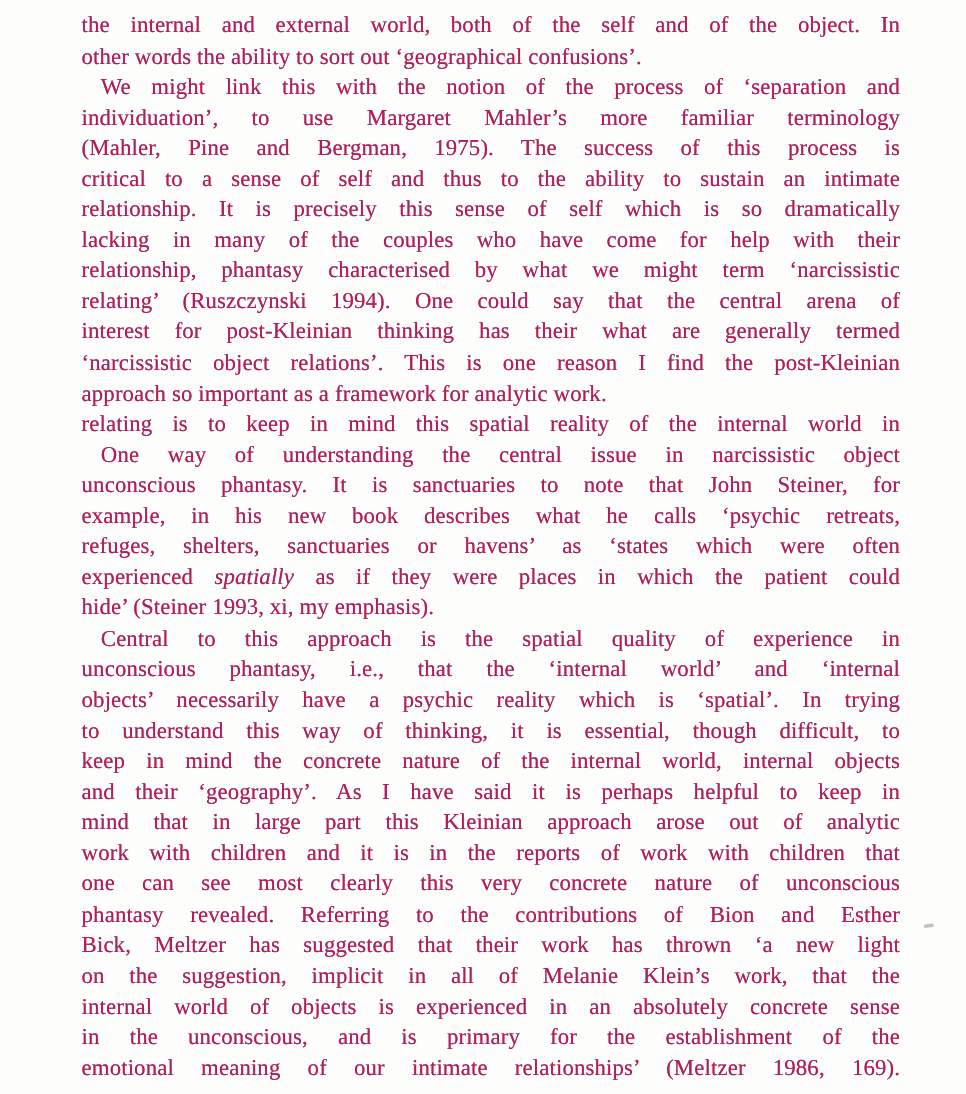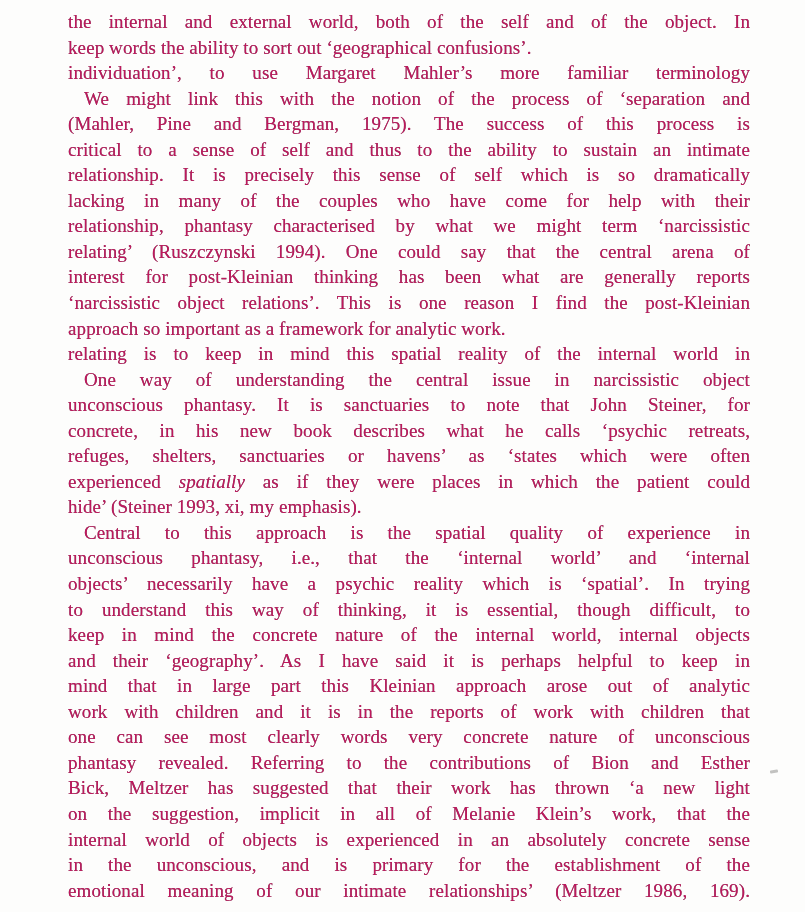--- a/index.html
+++ b/index.html
@@ -60,54 +60,54 @@
     border-radius: 1px;
   }
 </style>
 </head>
 <body>
 
 <div class="page">
   <div class="text-block">
       <div class="paragraph">
         <div class="line">the internal and external world, both of the self and of the object. In</div>
-        <div class="line last">keep words the ability to sort out ‘geographical confusions’.</div>
+        <div class="line last">other words the ability to sort out ‘geographical confusions’.</div>
       </div>
       <div class="paragraph">
+        <div class="line indent">We might link this with the notion of the process of ‘separation and</div>
         <div class="line">individuation’, to use Margaret Mahler’s more familiar terminology</div>
-        <div class="line indent">We might link this with the notion of the process of ‘separation and</div>
         <div class="line">(Mahler, Pine and Bergman, 1975). The success of this process is</div>
         <div class="line">critical to a sense of self and thus to the ability to sustain an intimate</div>
         <div class="line">relationship. It is precisely this sense of self which is so dramatically</div>
         <div class="line">lacking in many of the couples who have come for help with their</div>
         <div class="line">relationship, phantasy characterised by what we might term ‘narcissistic</div>
         <div class="line">relating’ (Ruszczynski 1994). One could say that the central arena of</div>
-        <div class="line">interest for post-Kleinian thinking has been what are generally reports</div>
+        <div class="line">interest for post-Kleinian thinking has their what are generally termed</div>
         <div class="line">‘narcissistic object relations’. This is one reason I find the post-Kleinian</div>
         <div class="line last">approach so important as a framework for analytic work.</div>
       </div>
       <div class="paragraph">
         <div class="line">relating is to keep in mind this spatial reality of the internal world in</div>
         <div class="line indent">One way of understanding the central issue in narcissistic object</div>
         <div class="line">unconscious phantasy. It is sanctuaries to note that John Steiner, for</div>
-        <div class="line">concrete, in his new book describes what he calls ‘psychic retreats,</div>
+        <div class="line">example, in his new book describes what he calls ‘psychic retreats,</div>
         <div class="line">refuges, shelters, sanctuaries or havens’ as ‘states which were often</div>
         <div class="line">experienced <em>spatially</em> as if they were places in which the patient could</div>
         <div class="line last">hide’ (Steiner 1993, xi, my emphasis).</div>
       </div>
       <div class="paragraph">
         <div class="line indent">Central to this approach is the spatial quality of experience in</div>
         <div class="line">unconscious phantasy, i.e., that the ‘internal world’ and ‘internal</div>
         <div class="line">objects’ necessarily have a psychic reality which is ‘spatial’. In trying</div>
         <div class="line">to understand this way of thinking, it is essential, though difficult, to</div>
         <div class="line">keep in mind the concrete nature of the internal world, internal objects</div>
         <div class="line">and their ‘geography’. As I have said it is perhaps helpful to keep in</div>
         <div class="line">mind that in large part this Kleinian approach arose out of analytic</div>
         <div class="line">work with children and it is in the reports of work with children that</div>
-        <div class="line">one can see most clearly words very concrete nature of unconscious</div>
+        <div class="line">one can see most clearly this very concrete nature of unconscious</div>
         <div class="line">phantasy revealed. Referring to the contributions of Bion and Esther</div>
         <div class="line">Bick, Meltzer has suggested that their work has thrown ‘a new light</div>
         <div class="line">on the suggestion, implicit in all of Melanie Klein’s work, that the</div>
         <div class="line">internal world of objects is experienced in an absolutely concrete sense</div>
         <div class="line">in the unconscious, and is primary for the establishment of the</div>
         <div class="line">emotional meaning of our intimate relationships’ (Meltzer 1986, 169).</div>
       </div>
     </div>
   <div class="scan-artifact"></div>
 </div>

